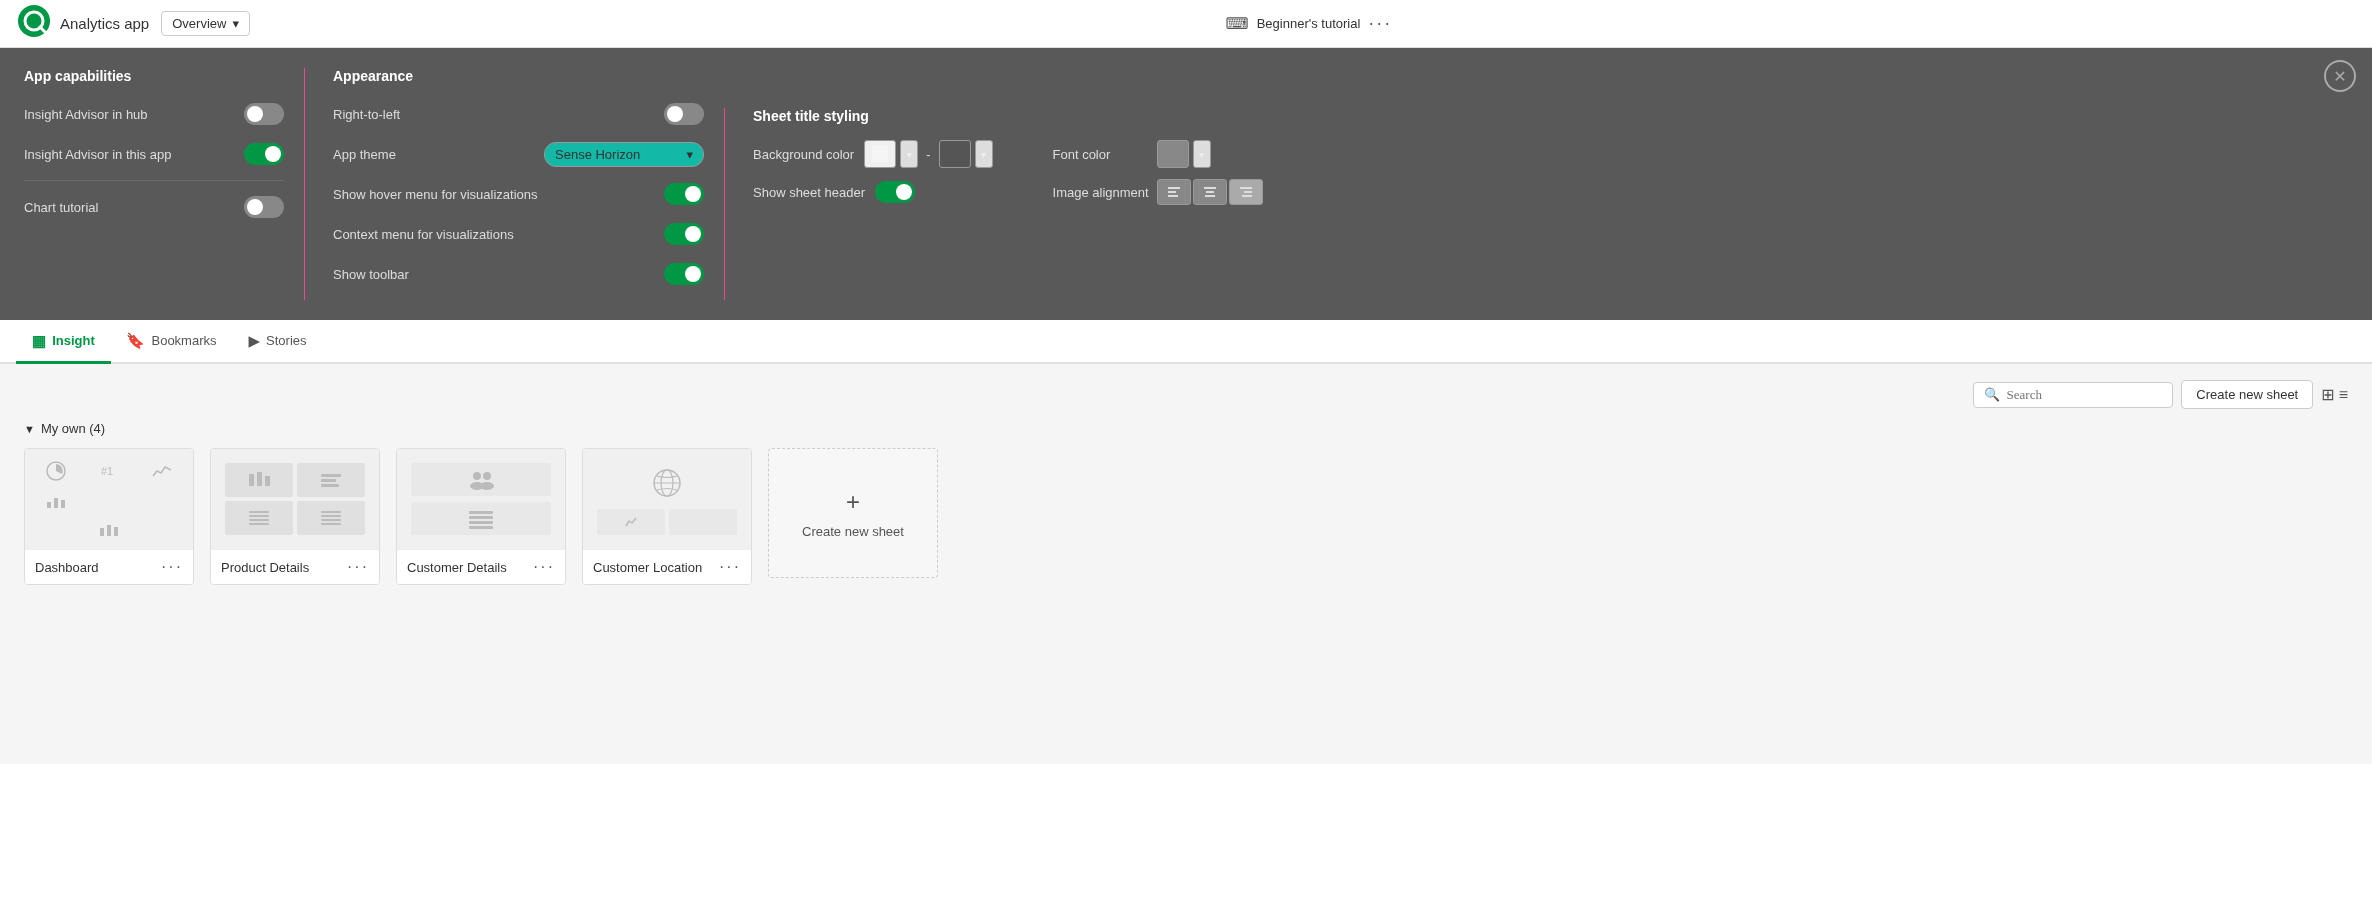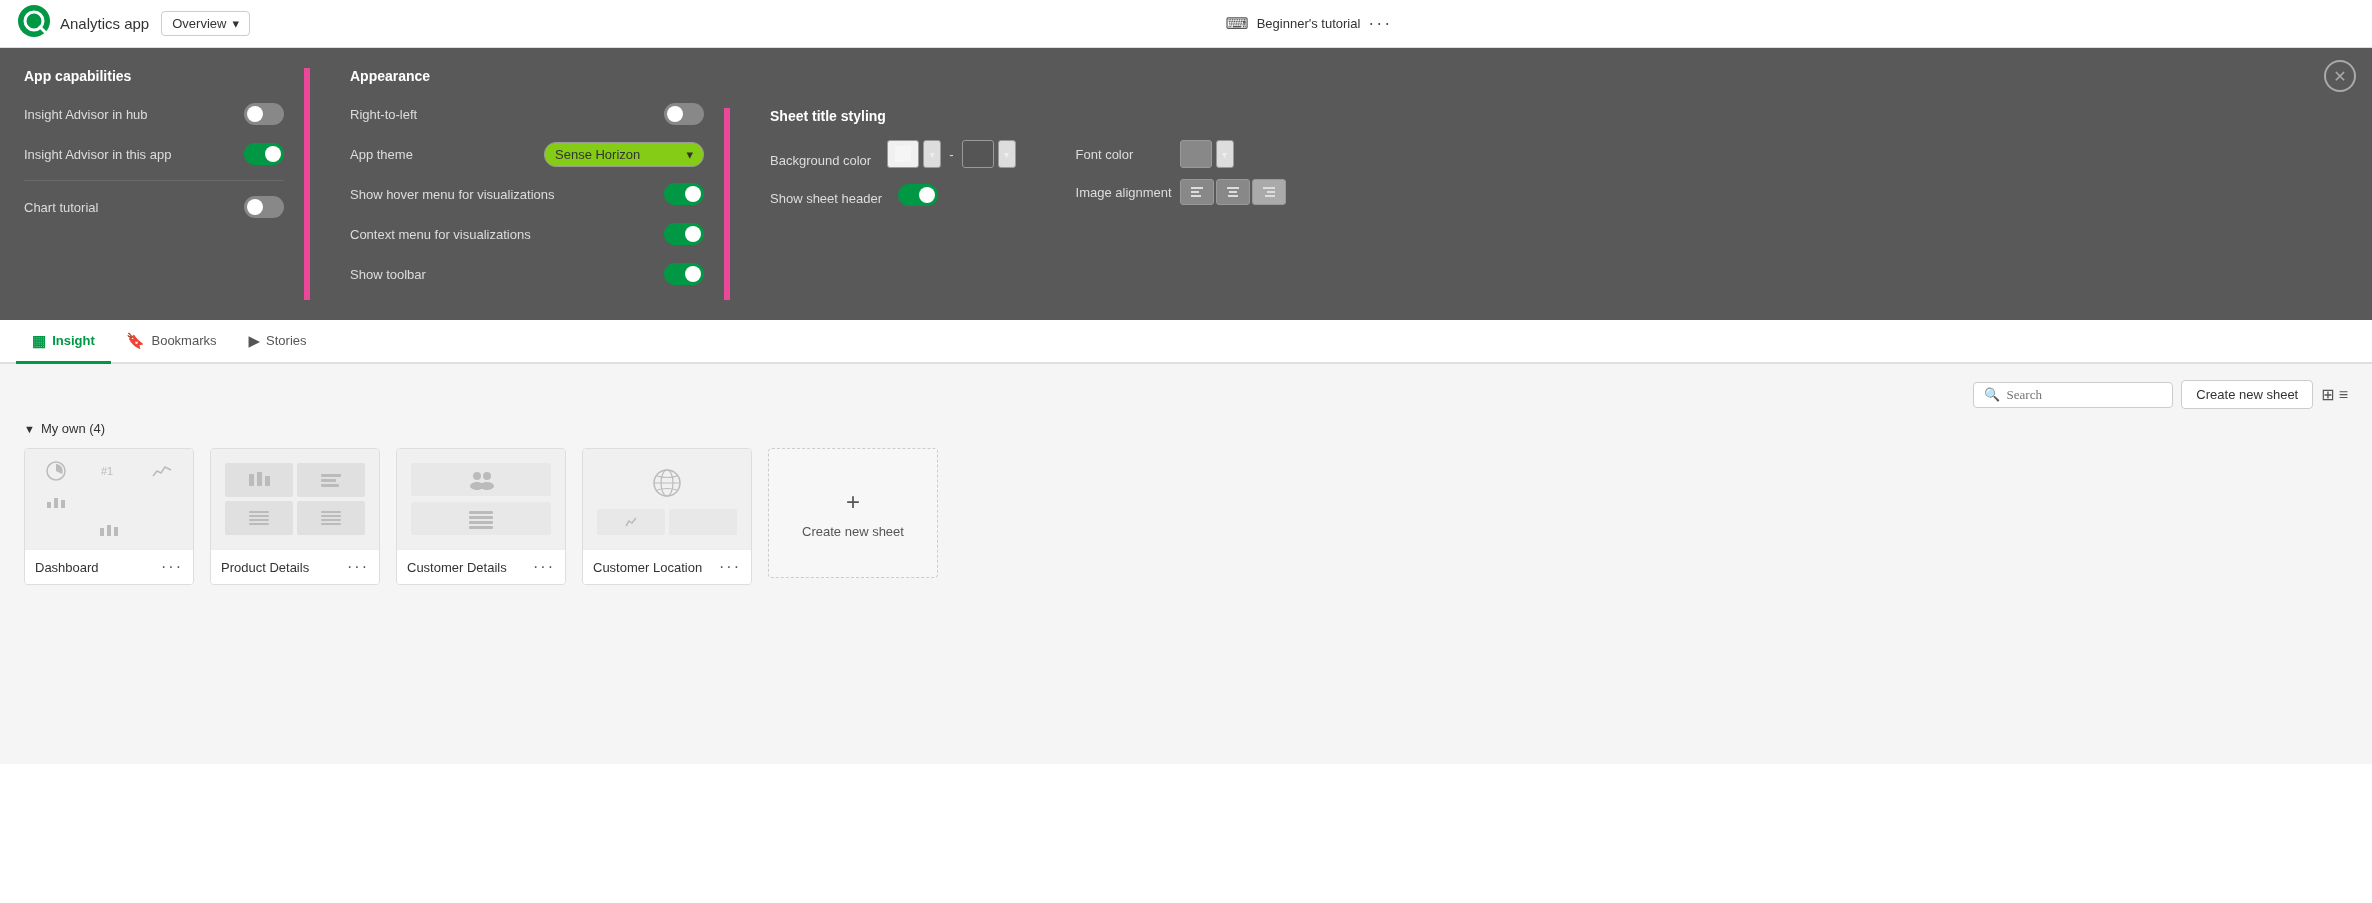--- a/index.html
+++ b/index.html
@@ -22,21 +22,21 @@
     .tutorial-icon { color: #555; font-size: 16px; }
     .tutorial-label { font-size: 13px; color: #333; }
     .more-btn { font-size: 18px; color: #555; cursor: pointer; letter-spacing: 2px; }
 
     
     .settings-panel {
       display: flex; background: #595959; color: #eee; padding: 20px 24px; gap: 0;
       min-height: 180px; position: relative;
     }
     .settings-section { flex: 1; padding-right: 20px; }
-    .settings-section + .settings-section { border-left: 6px solid #ec4899; padding-left: 40px; }
+    .settings-section + .settings-section { border-left: 1px solid #ec4899; padding-left: 28px; }
     .section-title { font-size: 14px; font-weight: 600; color: #fff; margin-bottom: 16px; }
     .setting-row { display: flex; align-items: center; justify-content: space-between; margin-bottom: 12px; min-height: 28px; }
     .setting-label { font-size: 13px; color: #ddd; }
     .divider-line { border: none; border-top: 1px solid #6a6a6a; margin: 8px 0 12px; }
 
     
     .toggle { position: relative; display: inline-block; width: 40px; height: 22px; }
     .toggle input { opacity: 0; width: 0; height: 0; }
     .slider {
       position: absolute; cursor: pointer; top: 0; left: 0; right: 0; bottom: 0;
@@ -46,21 +46,21 @@
       position: absolute; content: ""; height: 16px; width: 16px;
       left: 3px; bottom: 3px; background: #fff; border-radius: 50%; transition: 0.3s;
     }
     .toggle input:checked + .slider { background: #009845; }
     .toggle input:checked + .slider:before { transform: translateX(18px); }
 
     
     .theme-dropdown {
       display: flex; align-items: center; gap: 6px;
       border: 1px solid #999; border-radius: 12px; padding: 4px 10px;
-      background: #84cc16; color: #333; cursor: pointer; font-size: 13px; min-width: 160px;
+      background: #14b8a6; color: #333; cursor: pointer; font-size: 13px; min-width: 160px;
     }
 
     
     .color-btn-group { display: flex; align-items: center; gap: 4px; }
     .color-swatch {
       width: 32px; height: 28px; background: #f0f0f0; border: 1px solid #999;
       border-radius: 3px; cursor: pointer; display: flex; align-items: center; justify-content: center;
     }
     .color-swatch.dark { background: #555; }
     .color-chevron {
@@ -149,21 +149,21 @@
       border-radius: 4px; display: flex; flex-direction: column;
       align-items: center; justify-content: center; cursor: pointer; gap: 8px;
     }
     .plus-icon { font-size: 24px; color: #555; }
     .create-sheet-label { font-size: 13px; color: #555; }
 
     
     .preview-two-col { display: grid; grid-template-columns: 1fr 1fr; gap: 4px; padding: 8px; height: 100%; }
     .preview-block { background: #e0e0e0; border-radius: 2px; display: flex; align-items: center; justify-content: center; color: #bbb; font-size: 13px; }
     .stsl { display: flex; flex-direction: column; gap: 10px; }
-    .stsl-row { display: flex; align-items: flex-end; gap: 16px; min-height: 28px; }
+    .stsl-row { display: flex; align-items: center; gap: 10px; min-height: 28px; }
     .stsl-label { color: #ddd; font-size: 13px; min-width: 100px; }
 
     .font-section { display: flex; flex-direction: column; gap: 10px; }
     .font-row { display: flex; align-items: center; gap: 4px; min-height: 28px; }
     .font-label { color: #ddd; font-size: 13px; min-width: 100px; }
   </style>
 </head>
 <body>
 
 <div class="top-bar">

